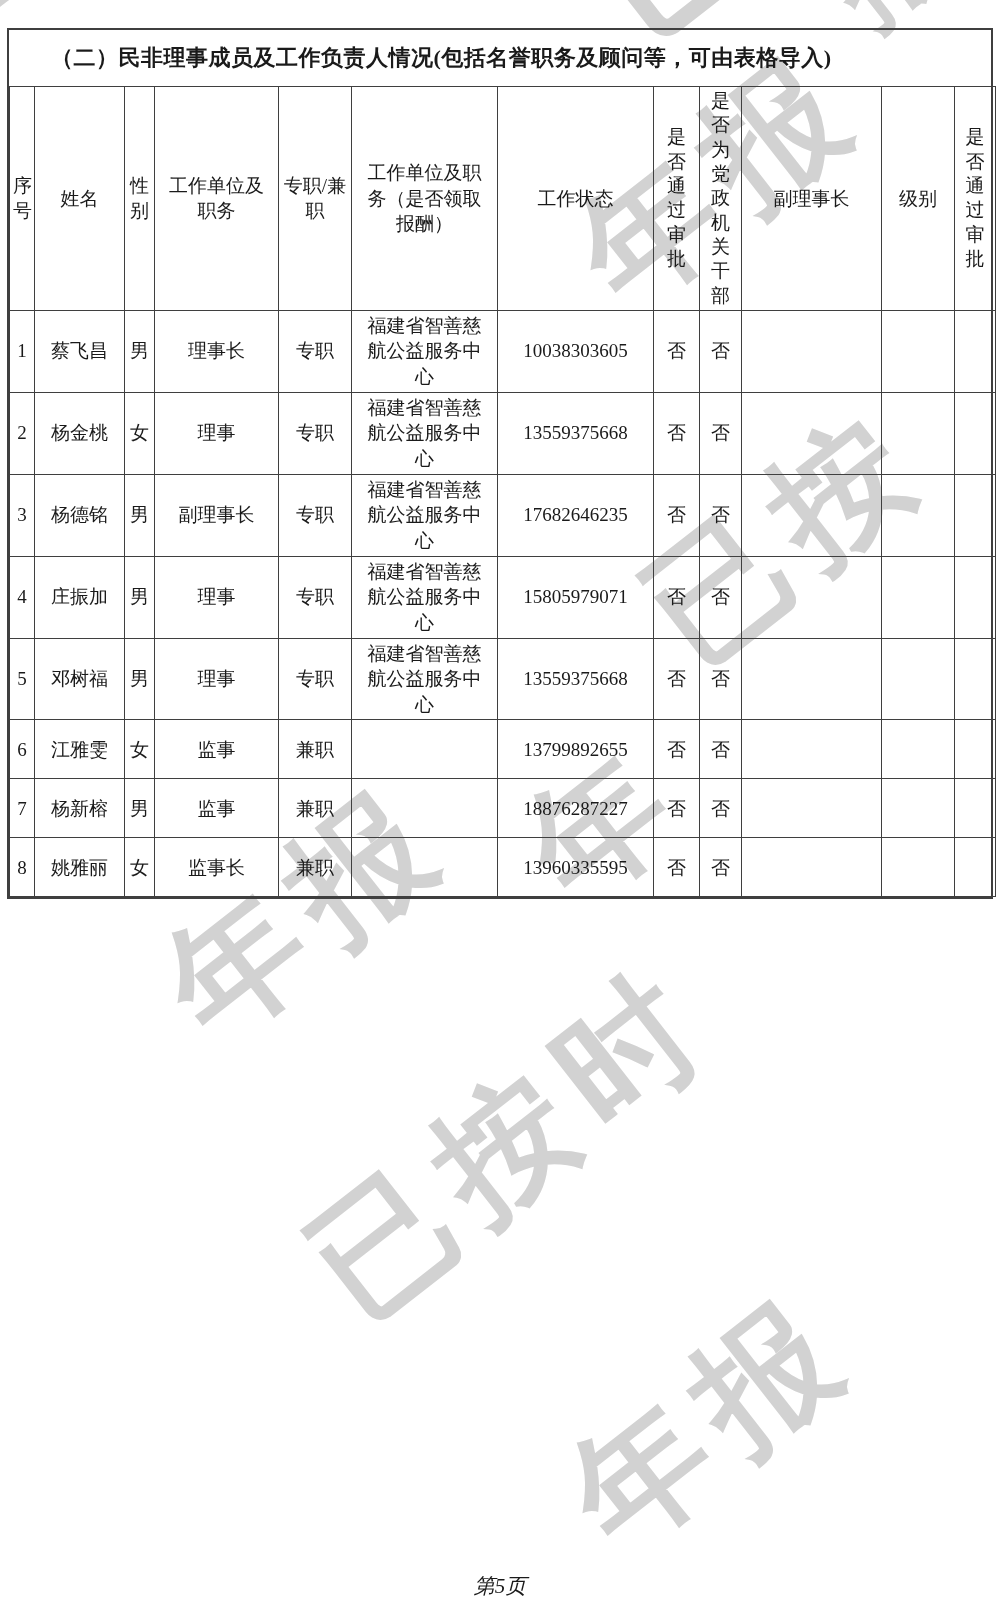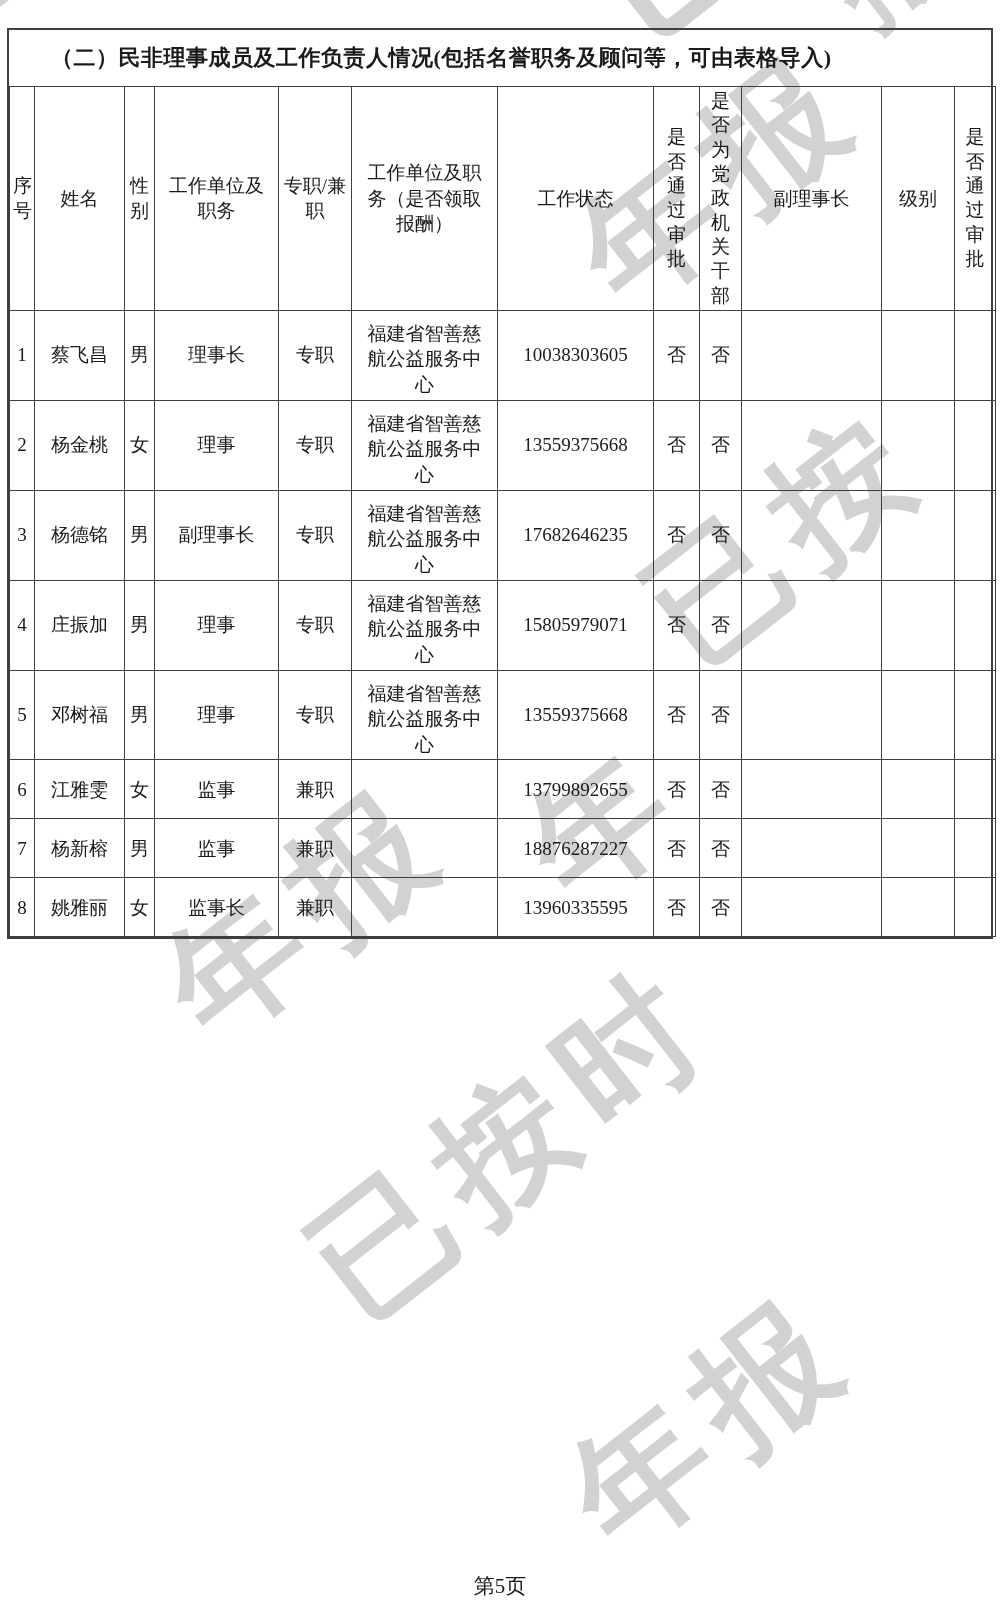--- a/index.html
+++ b/index.html
@@ -76,26 +76,27 @@
   #main-table{border-top:1px solid #3f3f3f;}
 
   .vcell{
     display:inline-block;
     width:22px;
     word-break:break-all;
     line-height:1.28;
     vertical-align:middle;
   }
   .w6{display:inline-block;width:118px;word-break:break-all;vertical-align:middle;}
-  td .unit{display:inline-block;width:116px;word-break:break-all;vertical-align:middle;margin-top:8px;}
+  td .unit{display:inline-block;width:116px;word-break:break-all;vertical-align:middle;}
 
   #footer{
     position:absolute;left:0;top:1572px;width:1000px;
     text-align:center;
     font-size:21px;
+    font-style:italic;
   }
 </style>
 </head>
 <body>
 
 <div id="page">
 
   <div id="wm-layer">
     <div class="wm wm-a" style="color: rgb(210, 210, 210);">已按</div>
     <div class="wm wm-b" style="color: rgb(210, 210, 210);">年</div>

